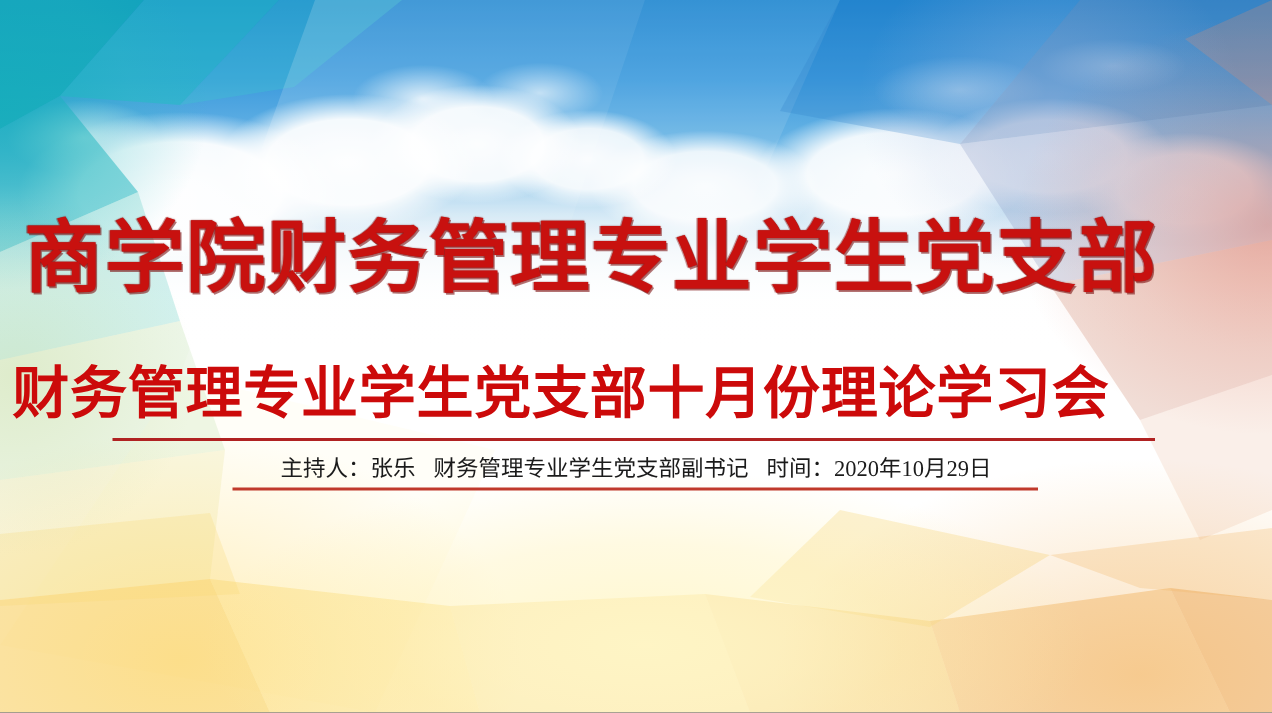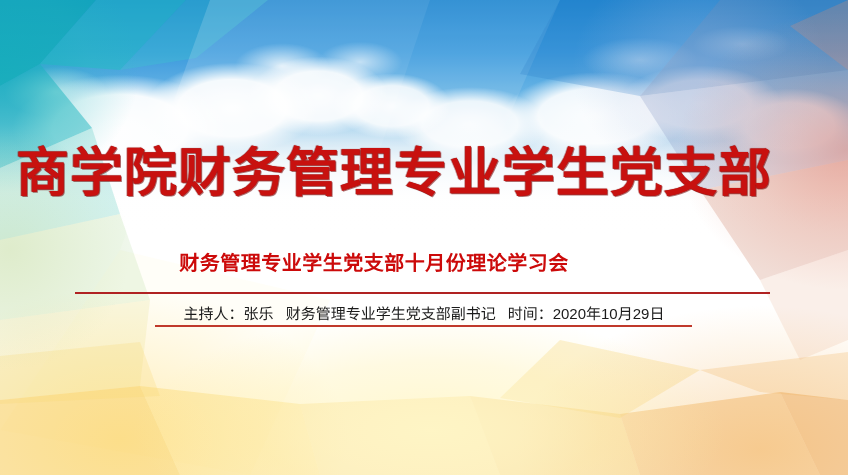--- a/index.html
+++ b/index.html
@@ -109,21 +109,21 @@
   }
 
   #sub-title {
     position: absolute;
     top: 243px;
     left: 0;
     width: 748px;
     text-align: center;
     font-family: "Liberation Sans", "DejaVu Sans", sans-serif;
     font-weight: 700;
-    font-size: 20px;
+    font-size: 38px;
     line-height: 40px;
     letter-spacing: 0.5px;
     color: #CC0A0A;
     white-space: nowrap;
   }
 
   #rule-top {
     position: absolute;
     top: 292px;
     left: 75px;
@@ -131,21 +131,21 @@
     height: 2px;
     background: #B02222;
   }
 
   #meta-line {
     position: absolute;
     top: 303px;
     left: 0;
     width: 848px;
     text-align: center;
-    font-family: Liberation Sans, sans-serif;
+    font-family: Liberation Serif, serif;
     font-weight: 400;
     font-size: 15px;
     line-height: 21px;
     color: #1b1b1b;
     white-space: nowrap;
   }
   #meta-line .gap { display: inline-block; width: 12px; }
 
   #rule-bottom {
     position: absolute;

